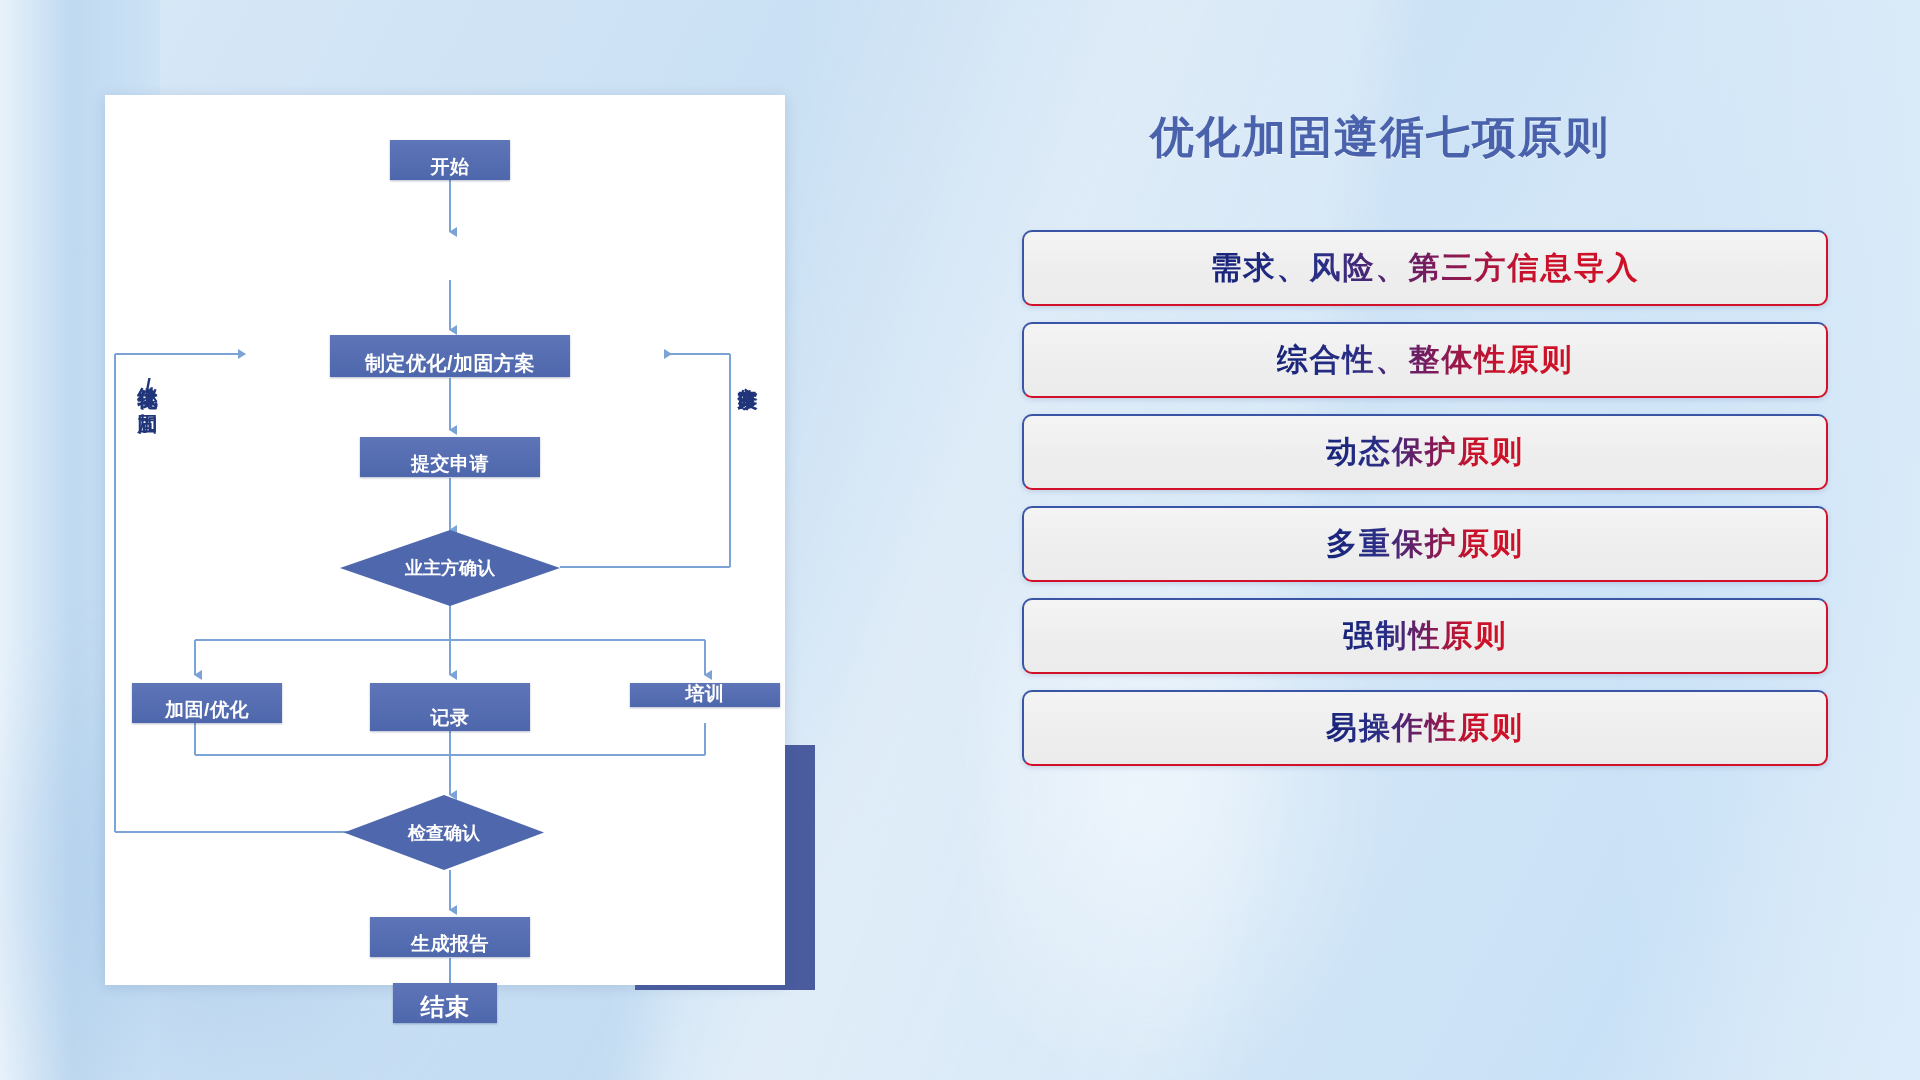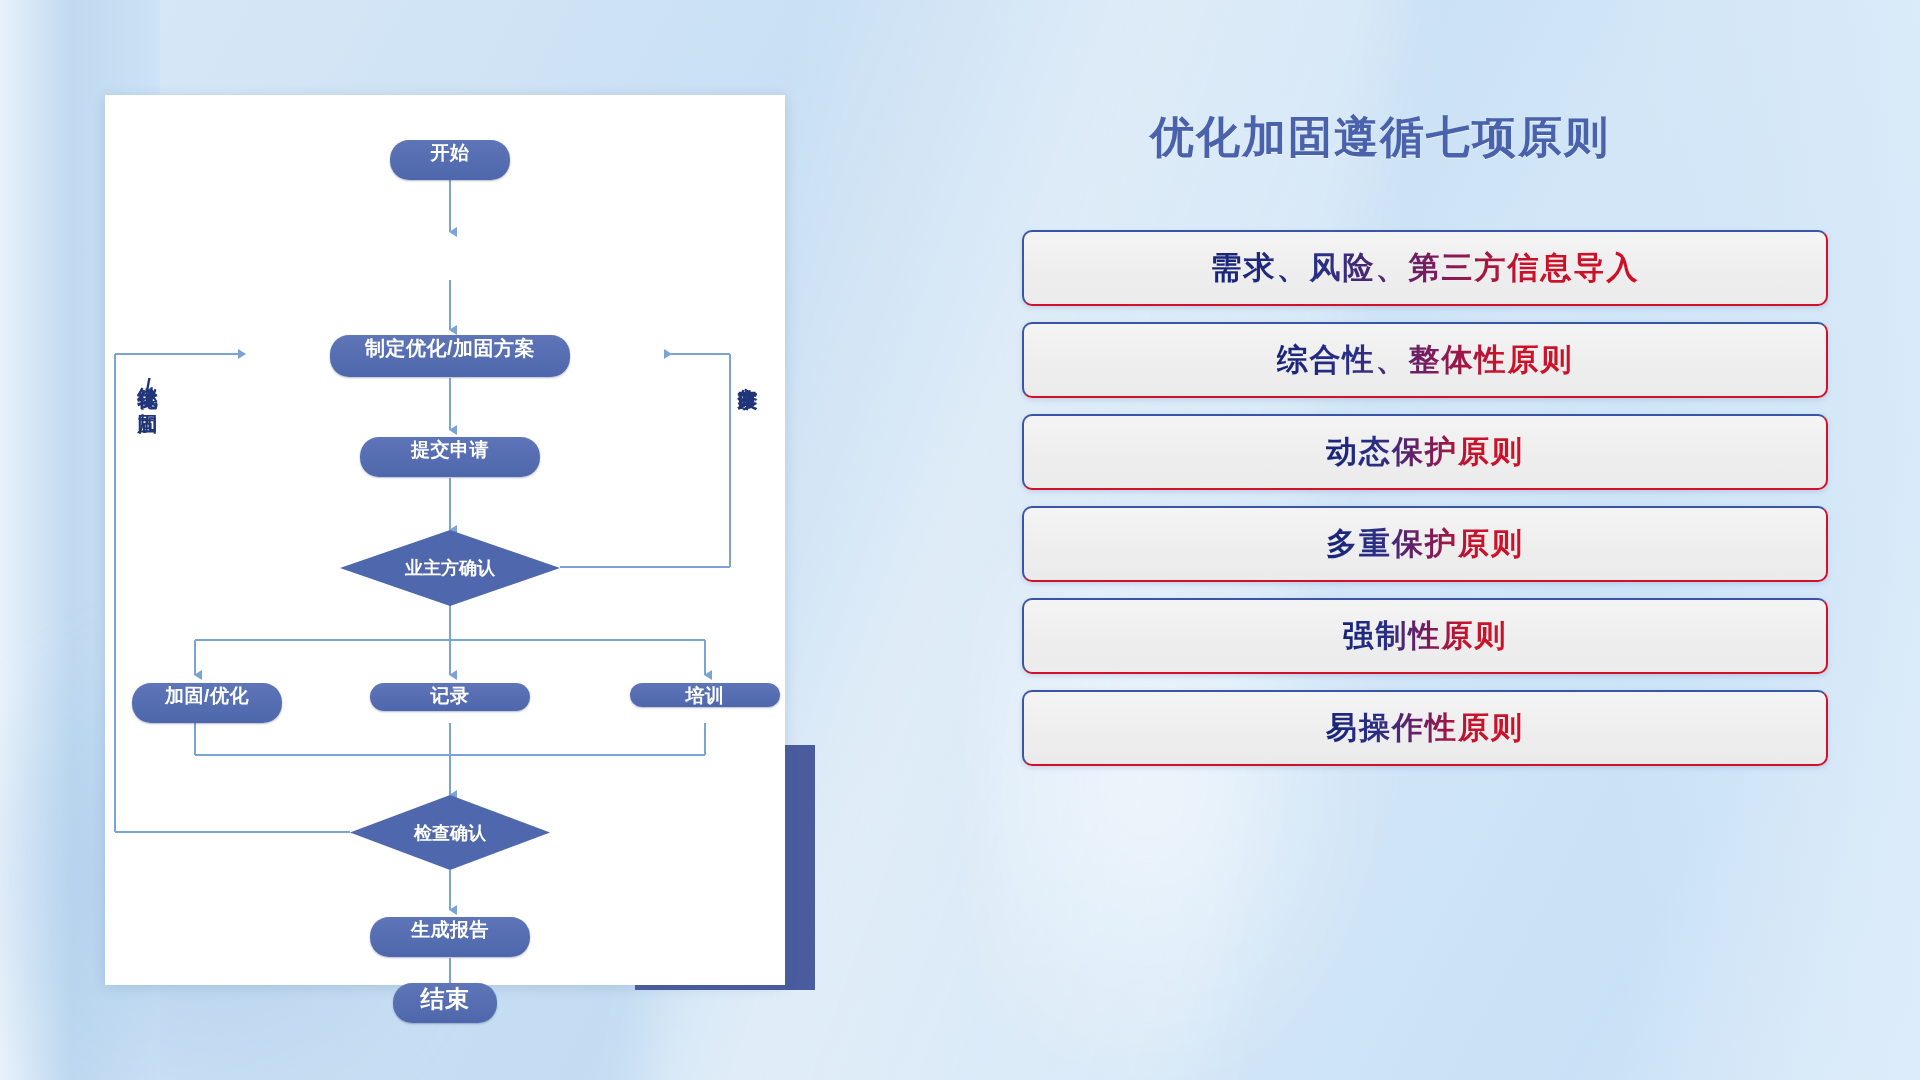--- a/index.html
+++ b/index.html
@@ -28,23 +28,23 @@
   .bgF{position:absolute;right:0;top:0;width:300px;height:100%;
     background:linear-gradient(90deg,rgba(255,255,255,0),rgba(222,237,250,.75));}
 
   
   #accent-rect{position:absolute;left:635px;top:745px;width:180px;height:245px;
     background:#4a5c9e;}
   #chart-card{position:absolute;left:105px;top:95px;width:680px;height:890px;
     background:#ffffff;box-shadow:0 2px 12px rgba(60,90,140,.18);}
   #flow-svg{position:absolute;left:0;top:0;}
 
-  .node{position:absolute;border-radius:19px;
+  .node{position:absolute;border-radius:0;
     background:linear-gradient(180deg,#5e76b8 0%,#4e66ab 100%);
-    color:#fff;display:flex;align-items:flex-start;justify-content:center;
+    color:#fff;display:flex;align-items:flex-end;justify-content:center;
     font-weight:bold;letter-spacing:.5px;
     box-shadow:0 1px 2px rgba(40,60,110,.35);white-space:nowrap;}
   .dia{position:absolute;display:flex;align-items:center;justify-content:center;
     color:#fff;font-weight:bold;white-space:nowrap;
     background:#4f67ac;clip-path:polygon(50% 0,100% 50%,50% 100%,0 50%);}
   .vlabel{position:absolute;color:#20357a;font-weight:bold;
     writing-mode:vertical-rl;text-orientation:upright;letter-spacing:1px;
     line-height:1.05;white-space:nowrap;}
 
   
@@ -142,29 +142,29 @@
   </div>
 
   <div class="dia" style="left:235px;top:435px;width:220px;height:76px;font-size:18px;">
     <span>业主方确认</span>
   </div>
 
   <div class="node" style="left:15px;top:588px;width:150px;height:40px;font-size:19px;margin-left:12px;">
     <span>加固/优化</span>
   </div>
 
-  <div class="node" style="left:265px;top:588px;width:160px;height:28px;font-size:19px;">
+  <div class="node" style="left:265px;top:588px;width:160px;height:48px;font-size:19px;">
     <span>记录</span>
   </div>
 
   <div class="node" style="left:525px;top:588px;width:150px;height:24px;font-size:19px;">
     <span>培训</span>
   </div>
 
-  <div class="dia" style="left:245px;top:700px;width:200px;height:75px;font-size:18px;font-family:Liberation Mono, monospace;">
+  <div class="dia" style="left:239px;top:700px;width:200px;height:75px;font-size:18px;font-family:Liberation Mono, monospace;">
     <span>检查确认</span>
   </div>
 
   <div class="node" style="left:265px;top:822px;width:160px;height:40px;font-size:19px;">
     <span>生成报告</span>
   </div>
 
   <div class="node" style="left:288px;top:888px;width:104px;height:40px;font-size:24px;">
     <span>结束</span>
   </div>

